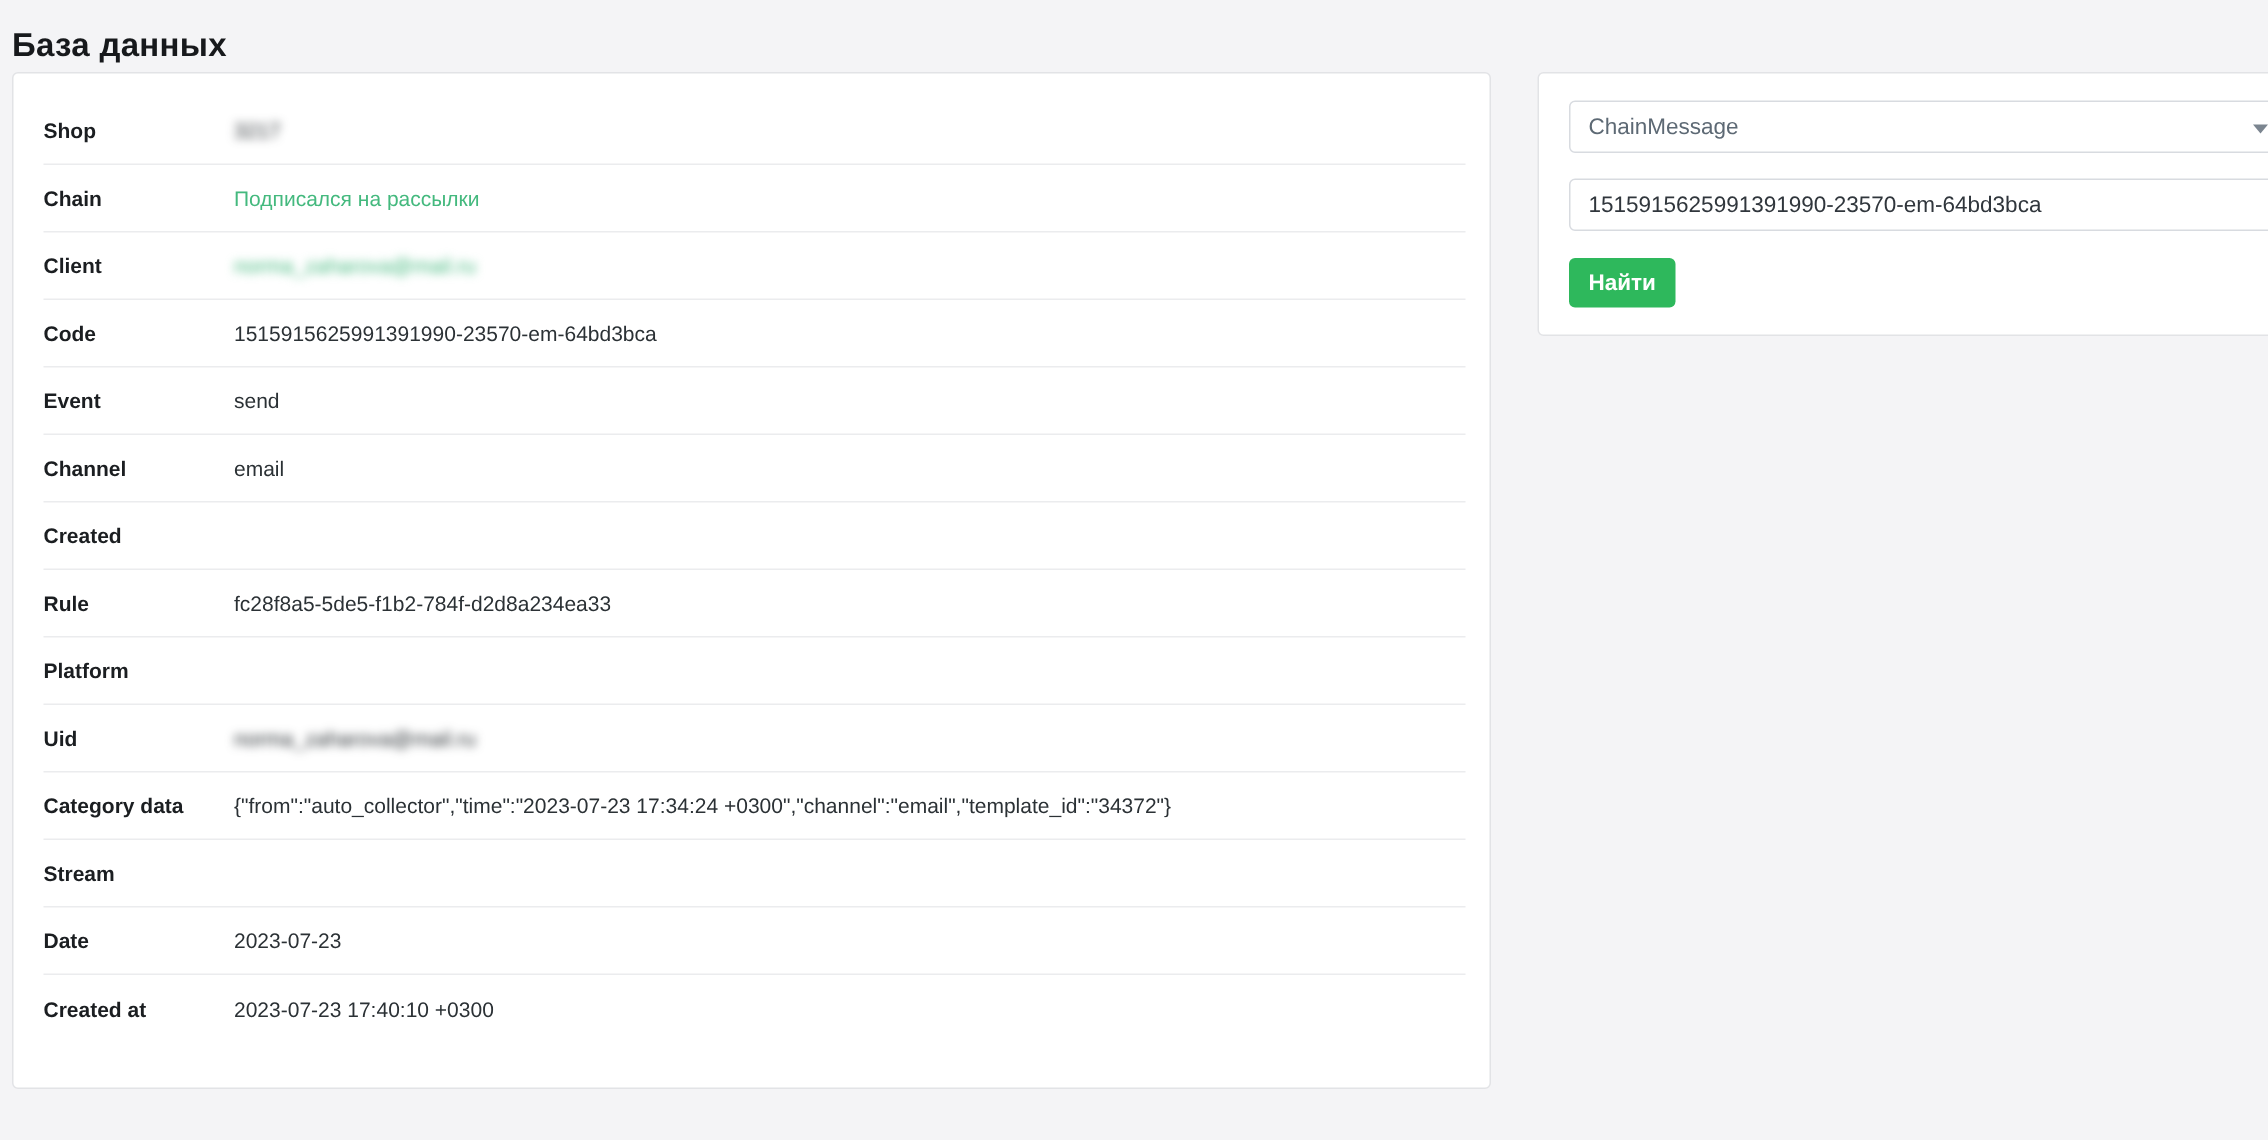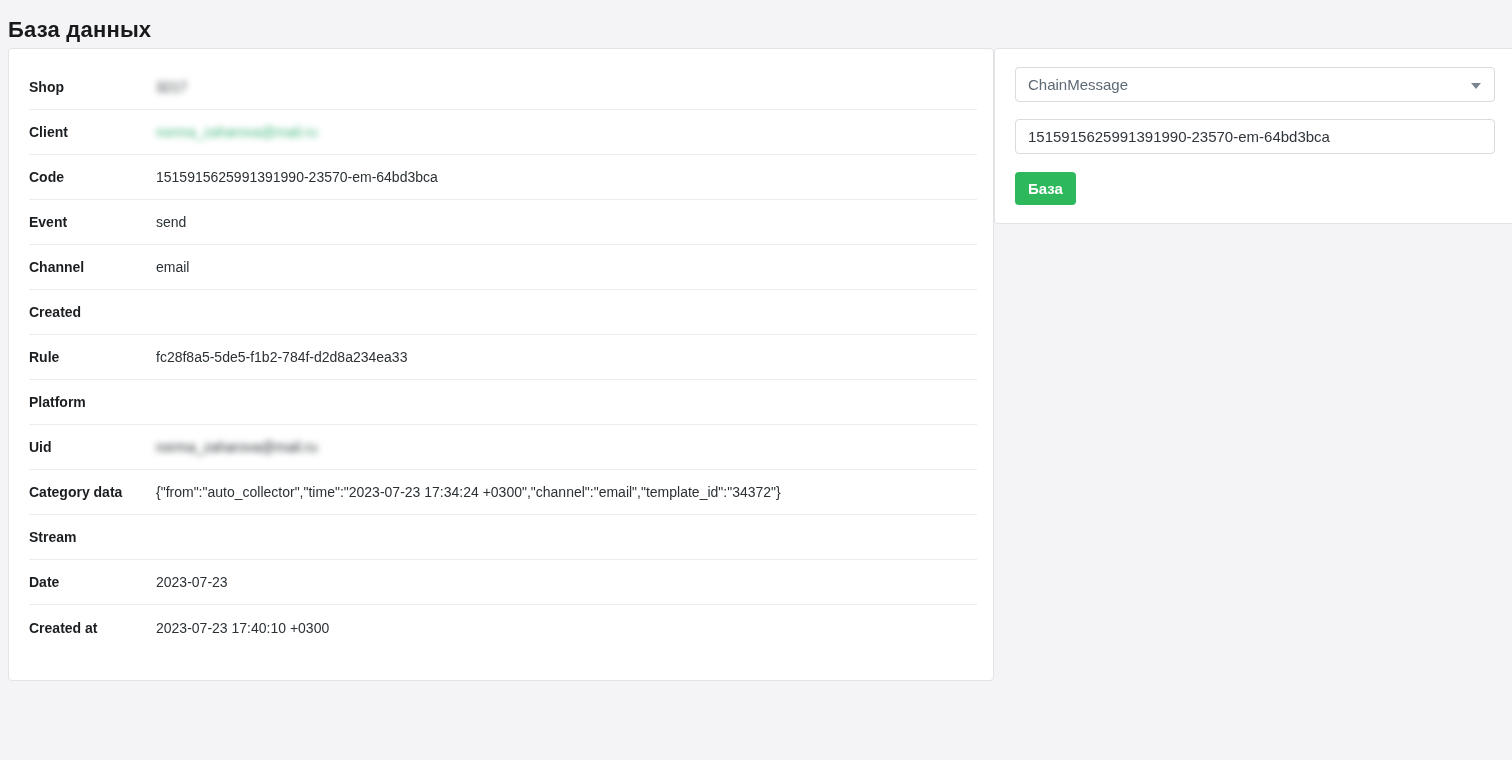--- a/index.html
+++ b/index.html
@@ -14,20 +14,21 @@
   .page-title {
     font-size: 22px;
     font-weight: 700;
     color: #17191c;
     letter-spacing: .2px;
     margin-bottom: 5px;
   }
   .layout {
     display: flex;
     align-items: flex-start;
+    gap: 31px;
   }
   .card {
     background: #ffffff;
     border: 1px solid #e2e3e6;
     border-radius: 4px;
   }
   
   .detail-card {
     width: 986px;
     padding: 16px 16px 30px 20px;
@@ -121,20 +122,24 @@
 
   <div class="layout">
 
     <div class="card detail-card">
 
   <div class="detail-row">
     <div class="row-label">Shop</div>
     <div class="row-value blurred">3217</div>
   </div>
 
+  <div class="detail-row">
+    <div class="row-label">Chain</div>
+    <div class="row-value link">Подписался на рассылки</div>
+  </div>
 
   <div class="detail-row">
     <div class="row-label">Client</div>
     <div class="row-value link blurred">norma_zaharova@mail.ru</div>
   </div>
 
   <div class="detail-row">
     <div class="row-label">Code</div>
     <div class="row-value">1515915625991391990-23570-em-64bd3bca</div>
   </div>
@@ -189,17 +194,17 @@
     <div class="row-value">2023-07-23 17:40:10 +0300</div>
   </div>
 </div>
 
     <div class="card search-card">
       <div class="select">
         <span>ChainMessage</span>
         <span class="caret"></span>
       </div>
       <input class="search-input" type="text" value="1515915625991391990-23570-em-64bd3bca" style="">
-      <button class="find-button">База</button>
+      <button class="find-button">Найти</button>
     </div>
 
   </div>
 </div>
 
 </body></html>

